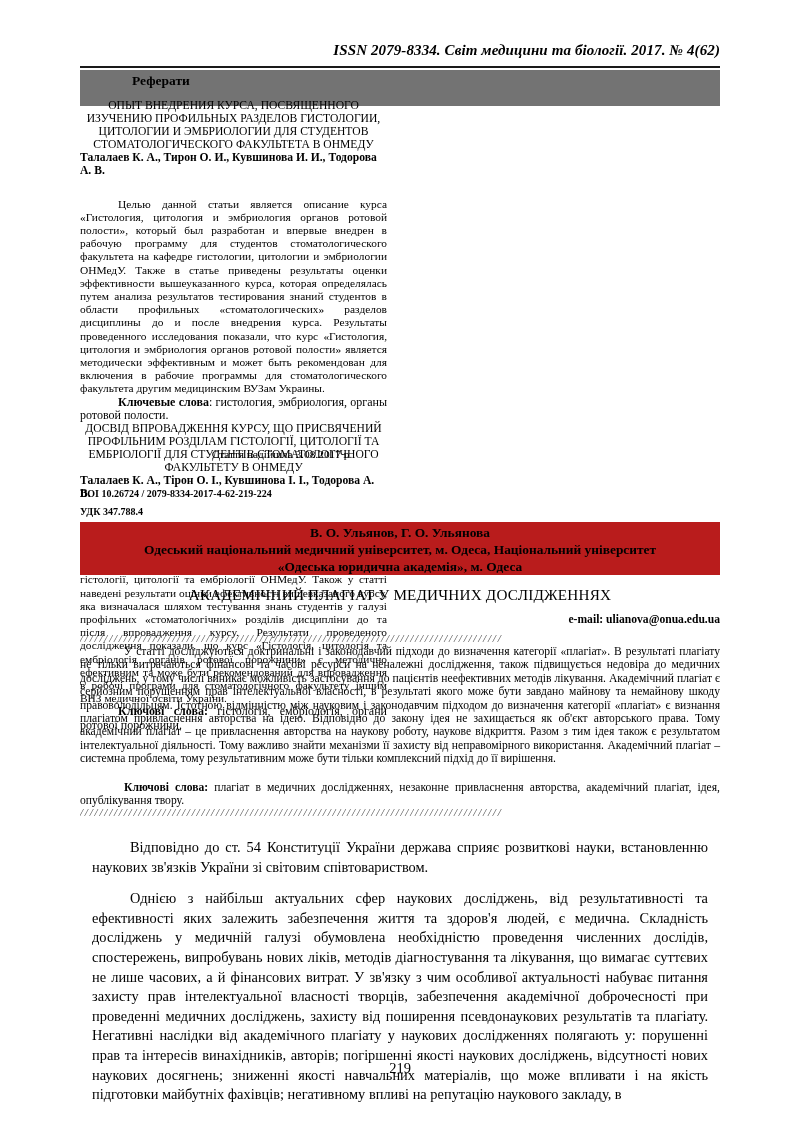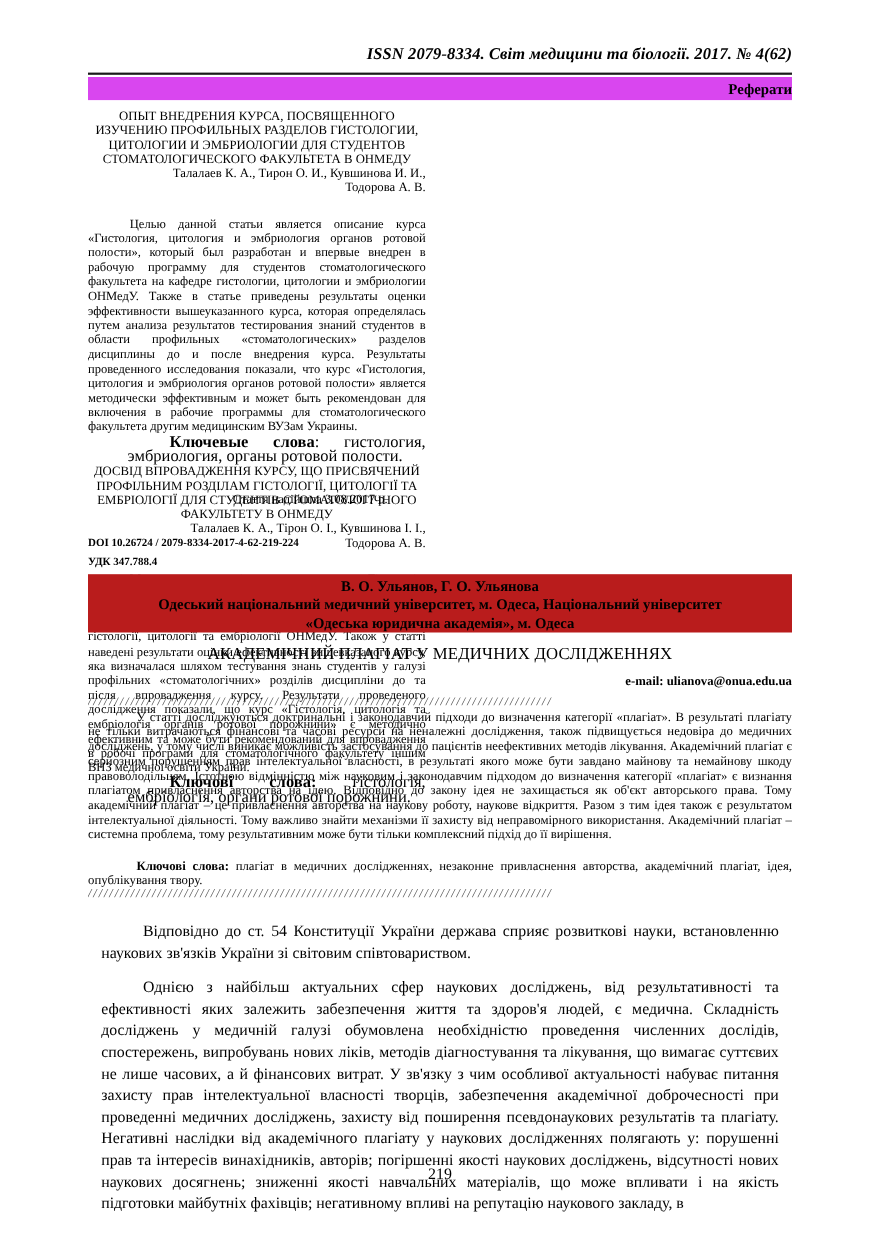--- a/index.html
+++ b/index.html
@@ -33,23 +33,22 @@
   }
   .runhead-rule {
     position: absolute;
     left: 0; top: 66px; width: 640px;
     border-top: 2.5px solid #1a1a1a;
   }
 
   
   .band-referaty {
     position: absolute;
-    left: 0; top: 70px; width: 640px; height: 21px;
-    background: #d946ef;
-    text-align: right;
+    left: 0; top: 70px; width: 640px; height: 36px;
+    background: #737373;
   }
   .band-referaty span {
     display: block;
     padding-left: 52px;
     line-height: 21px;
     font-weight: bold;
     font-size: 13.5px;
   }
 
   
@@ -64,41 +63,39 @@
   }
   .bicol .col.left { margin-right: 24px; }
   .ttl {
     text-align: center;
     font-weight: normal;
     font-size: 11.6px;
     line-height: 13.1px;
     text-transform: uppercase;
   }
   .authors {
-    text-align: right;
-    font-weight: normal;
+    text-align: left;
+    font-weight: bold;
     font-size: 11.6px;
     line-height: 13.1px;
-    margin-left: 48px;
   }
   .abs {
     margin-top: 20px;
     text-align: justify;
     font-size: 11.4px;
     line-height: 13.2px;
     text-indent: 38px;
     hyphens: none;
   }
   .kw {
     margin-top: 0;
     text-align: justify;
-    font-size: 15px;
+    font-size: 12px;
     line-height: 13.2px;
     text-indent: 38px;
-    margin-left: 36px;
   }
   .kw b { font-weight: bold; }
 
   
   .received {
     position: absolute;
     left: 0; top: 448px; width: 404px;
     text-align: center;
     font-size: 11.4px;
   }

